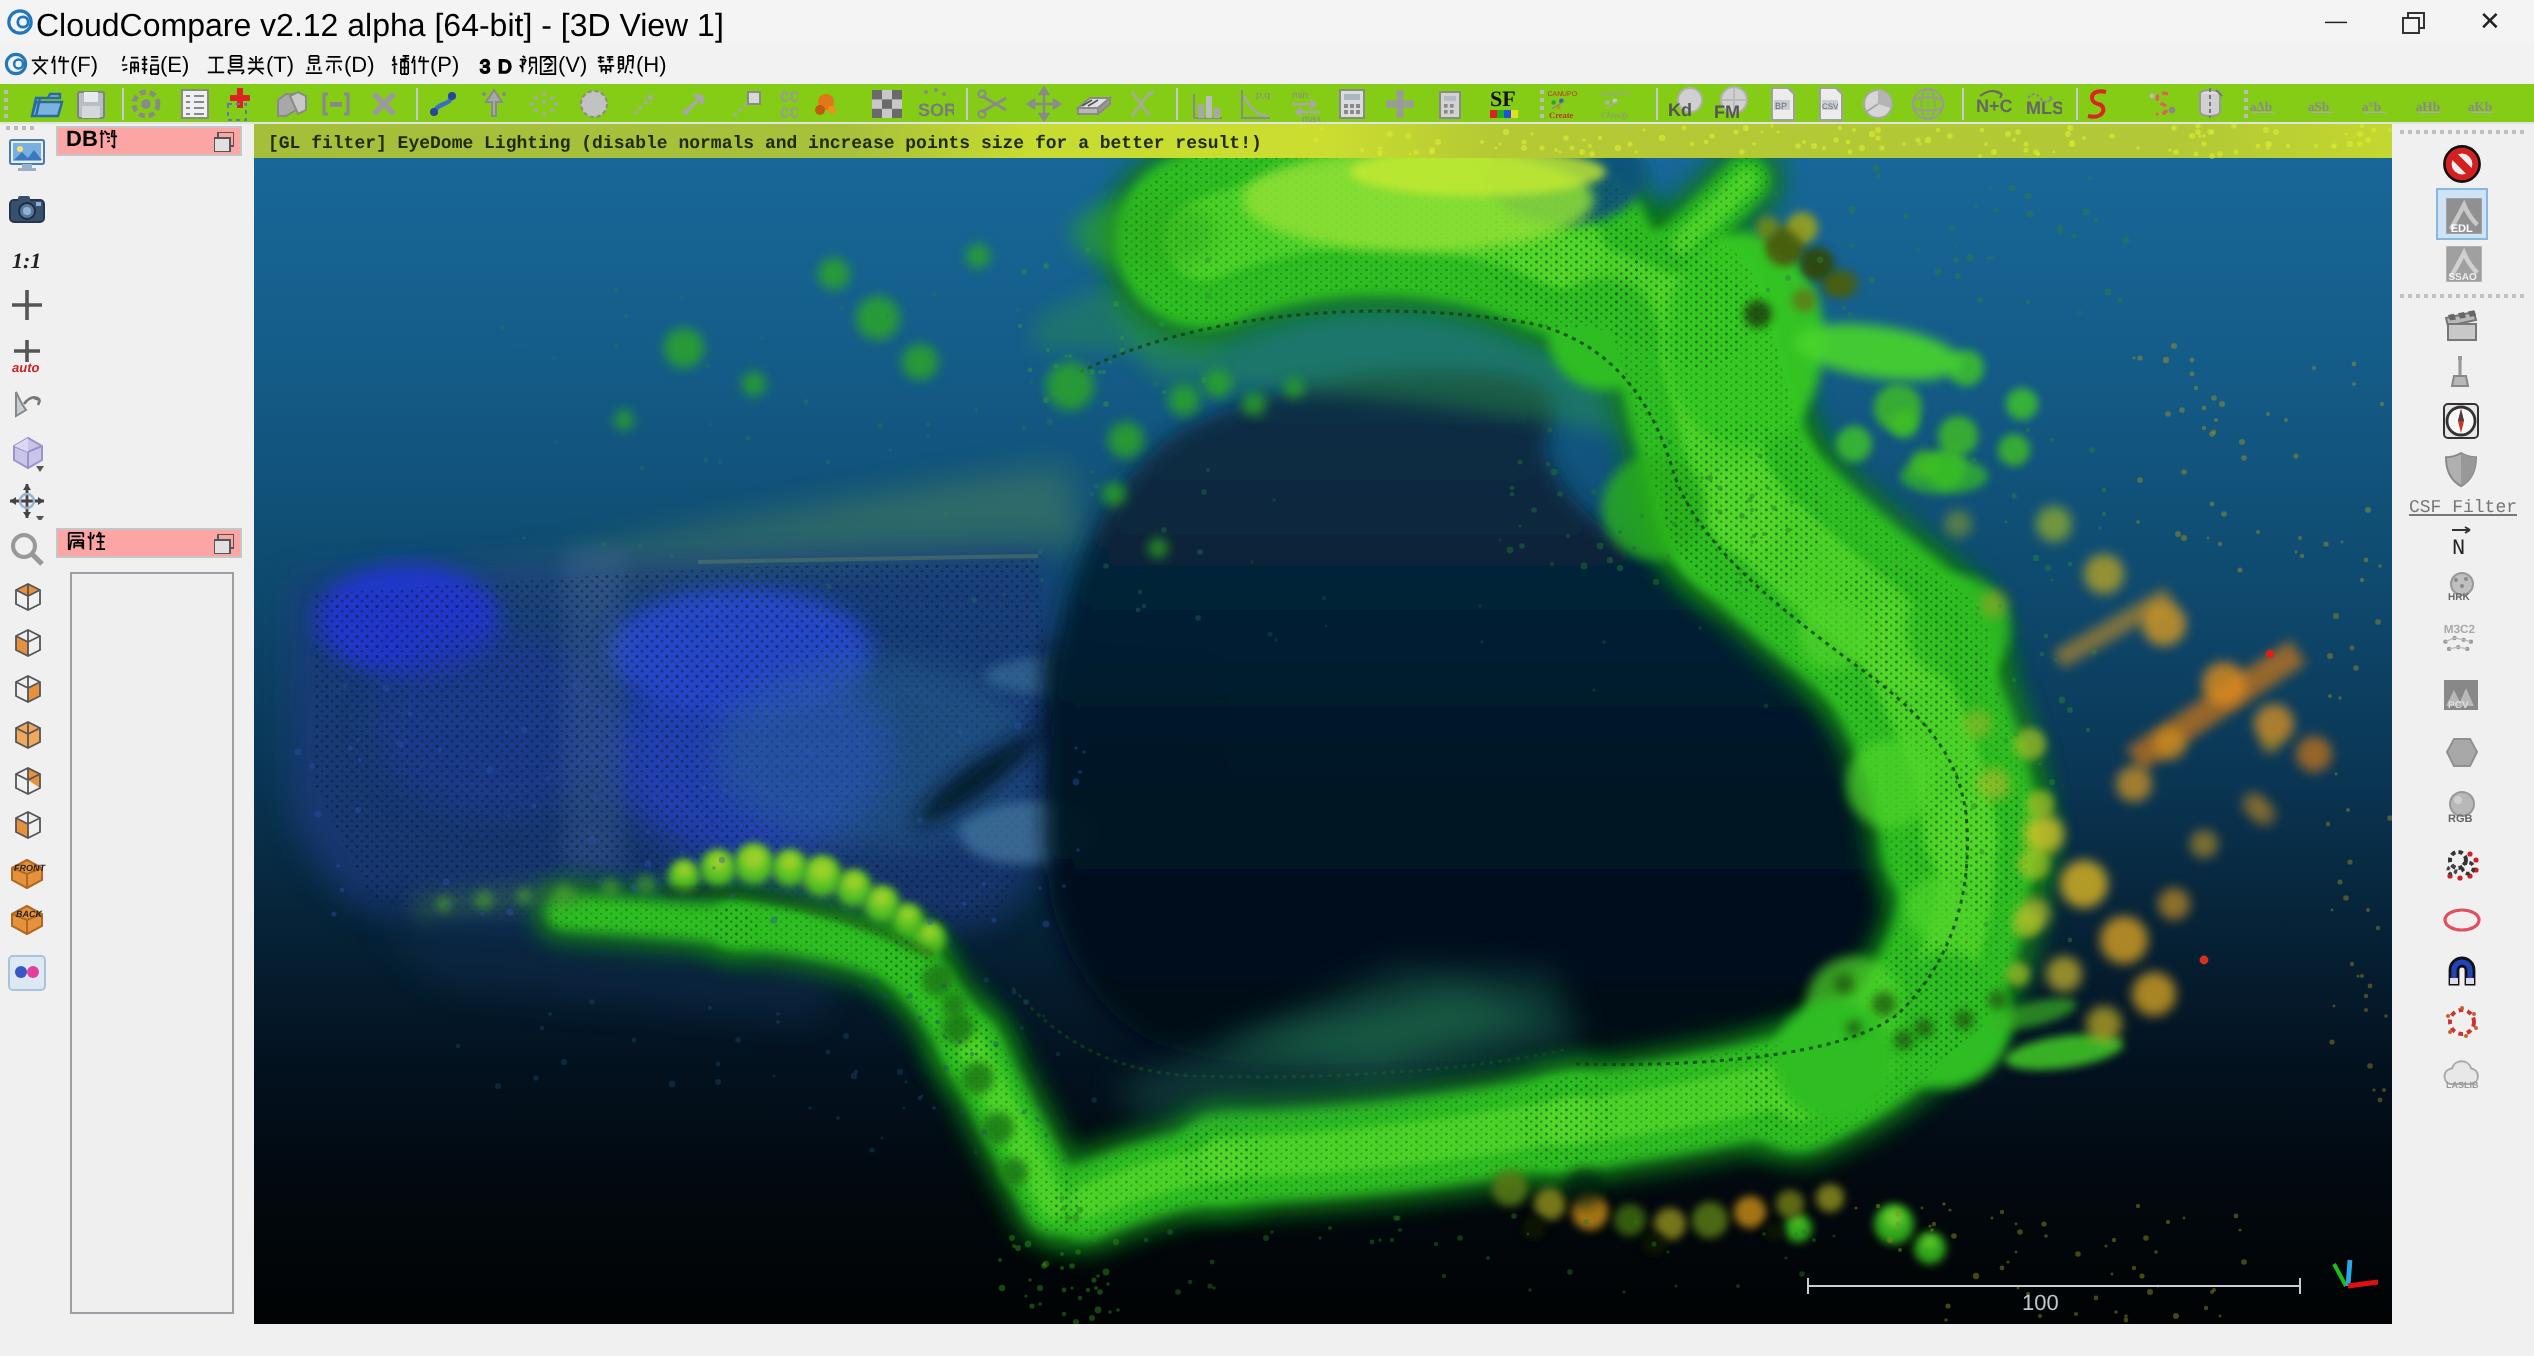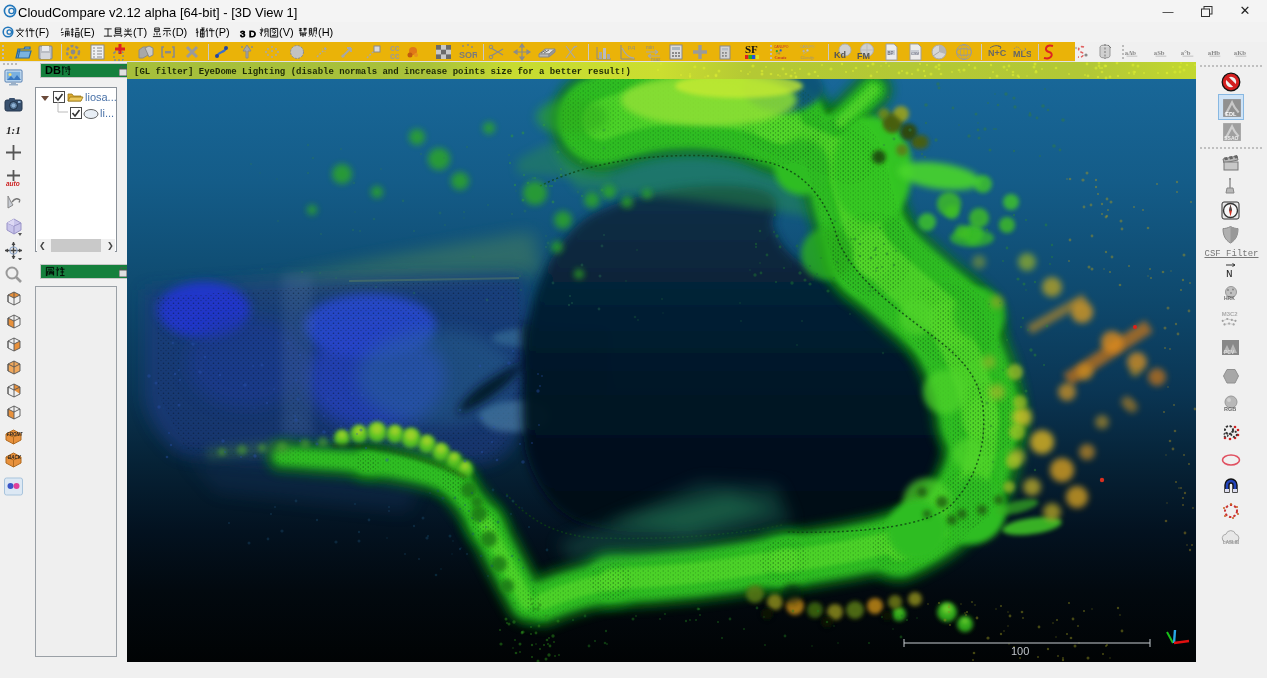--- a/index.html
+++ b/index.html
@@ -1,32 +1,32 @@
 <!DOCTYPE html>
 <html><head>
 <meta charset="utf-8">
 <style>
 * { margin:0; padding:0; box-sizing:border-box; }
 html,body { width:1267px; height:678px; overflow:hidden; background:#f0f0f0;
   font-family:"Liberation Sans", sans-serif; }
 #titlebar { position:absolute; left:0; top:0; width:1267px; height:22px; background:#f4f4f4; }
-#titlebar .ttext { position:absolute; left:18px; top:5px; font-size:13px; color:#000; }
+#titlebar .ttext { position:absolute; left:18px; top:5px; font-size:16px; color:#000; }
 .wbtn { position:absolute; top:0; width:44px; height:22px; color:#222; font-size:11px;
   text-align:center; line-height:22px; }
 #menubar { position:absolute; left:0; top:22px; width:1267px; height:20px; background:#f2f2f2; }
 .mitem { position:absolute; top:3px; font-size:12px; color:#000; }
-#toolbar { position:absolute; left:0; top:42px; width:1075px; height:20px; background:#eab308;
+#toolbar { position:absolute; left:0; top:42px; width:1267px; height:20px; background:#84cc16;
   border-bottom:1px solid #e2e2e2;text-decoration:underline; }
 .ti { position:absolute; top:0px; width:20px; height:20px; }
 .tsep { position:absolute; top:2px; width:1px; height:16px; background:#c8c8c8; }
 #lefttools { position:absolute; left:0; top:62px; width:27px; height:600px; background:#f0f0f0;font-style:italic; }
 .li { position:absolute; left:4px; width:19px; height:19px; }
 #dock { position:absolute; left:27px; top:62px; width:95px; height:600px; background:#f0f0f0; }
-.dhead { position:absolute; left:1px; width:93px; height:15px; background:#15803d;
-  border:1px solid #c6c6c6; font-size:11px; color:#000; padding-left:4px; line-height:13px;margin-left:12px; }
+.dhead { position:absolute; left:1px; width:93px; height:15px; background:#fca5a5;
+  border:1px solid #c6c6c6; font-size:11px; color:#000; padding-left:4px; line-height:13px; }
 .fbtn { position:absolute; right:3px; top:2px; width:10px; height:10px; }
 #treebox { position:absolute; left:8px; top:25px; width:82px; height:165px; background:#fff;
   border:1px solid #8a9199; }
 #propbox { position:absolute; left:8px; top:224px; width:82px; height:371px; background:#efefef;
   border:1px solid #9aa0a6; }
 #viewport { position:absolute; left:127px; top:62px; width:1069px; height:624px; background:#0a3a58; }
 #righttools { position:absolute; left:1196px; top:62px; width:71px; height:600px; background:#f0f0f0; }
 .ri { position:absolute; left:26px; width:20px; height:20px; }
 .rlabel { position:absolute; width:71px; text-align:center; font-size:9px; color:#888; left:0;text-decoration:underline; }
 #statusbar { position:absolute; left:0; top:662px; width:1267px; height:16px; background:#f0f0f0; }
@@ -476,40 +476,20 @@
   </div>
 <div id="dock">
   <div class="dhead" style="top:1px;"><span style="font-size:11px;font-weight:bold">DB</span><svg width="10" height="11" viewBox="0 0 11 12" style="vertical-align:-2px">
         <g stroke="#000" stroke-width="0.95" fill="none">
           <path d="M2,1 V11 M1,3 H3.5 M3.5,1.5 L5,3 M4.5,3.5 L6.5,3 M5,5 L6.5,5.5 M5,7.5 L6.5,7 M8,1 L7.5,4 M7,4.5 H10.5 M9,1 V11 M9,11 L7.5,9.5"></path>
         </g>
       </svg><svg class="fbtn">
         <rect x="2" y="0" width="8" height="7" fill="none" stroke="#555"></rect>
         <rect x="0" y="3" width="8" height="7" fill="#e0e0e0" stroke="#555"></rect>
       </svg>
-  </div>
-  <div id="treebox">
-    <svg width="80" height="150" viewBox="0 0 80 150">
-      <path d="M5,8 L13,8 L9,13 Z" fill="#6b4a3a"></path>
-      <rect x="17.5" y="3.5" width="11" height="11" fill="#fff" stroke="#494949"></rect>
-      <path d="M19.5 9 l2.5 3 l4.5 -6" stroke="#333" stroke-width="1.6" fill="none"></path>
-      <path d="M32,13 L32,6 l4,0 l1.5,2 L45,8 L45,13 Z" fill="#dcab2f" stroke="#9a7714" stroke-width="0.8"></path>
-      <path d="M32,13 L34,9 L47,9 L45,13 Z" fill="#edc85a" stroke="#9a7714" stroke-width="0.8"></path>
-      <text x="49" y="13" font-size="11" fill="#4a72a8">liosa...</text>
-      <path d="M22 14 L22 24 L32 24" stroke="#bbb" fill="none"></path>
-      <rect x="34.5" y="19.5" width="11" height="11" fill="#fff" stroke="#494949"></rect>
-      <path d="M36.5 25 l2.5 3 l4.5 -6" stroke="#333" stroke-width="1.6" fill="none"></path>
-      <ellipse cx="55" cy="26" rx="7" ry="4.5" fill="#e8eef5" stroke="#555" stroke-width="0.9"></ellipse>
-      <text x="64" y="29" font-size="11" fill="#4a72a8">li...</text>
-    </svg>
-    <div style="position:absolute;left:1px;top:151px;width:78px;height:13px;background:#f0f0f0;">
-      <div style="position:absolute;left:2px;top:2px;width:6px;height:9px;color:#444;font-size:8px;line-height:9px;">❮</div>
-      <div style="position:absolute;right:2px;top:2px;width:6px;height:9px;color:#444;font-size:8px;line-height:9px;">❯</div>
-      <div style="position:absolute;left:14px;top:0px;width:50px;height:13px;background:#c9c9c9;"></div>
-    </div>
   </div>
   <div class="dhead" style="top:202px;"><svg width="10" height="11" viewBox="0 0 11 12" style="vertical-align:-2px">
         <g stroke="#000" stroke-width="0.95" fill="none">
           <path d="M1.5,1.5 H9.5 M1.5,1.5 V11 M9.5,1.5 V4 M3,3.5 H8 M3,5.5 H9.5 M3,5.5 L2,11 M4.5,7 H9 M4.5,7 V10 M9,7 V10 M4.5,8.5 H9 M9.5,5.5 V10.5 M6.5,5.5 V7"></path>
         </g>
       </svg><svg width="10" height="11" viewBox="0 0 11 12" style="vertical-align:-2px">
         <g stroke="#000" stroke-width="0.95" fill="none">
           <path d="M2.5,1 V11 M1,3.5 L2.5,5 M4.5,2.5 L3.5,5 M7.5,1 L6.5,3 M8,1.5 V10.5 M5.5,3.5 H10.5 M6,6.5 H10 M5.5,10.5 H10.5"></path>
         </g>
       </svg><svg class="fbtn">

